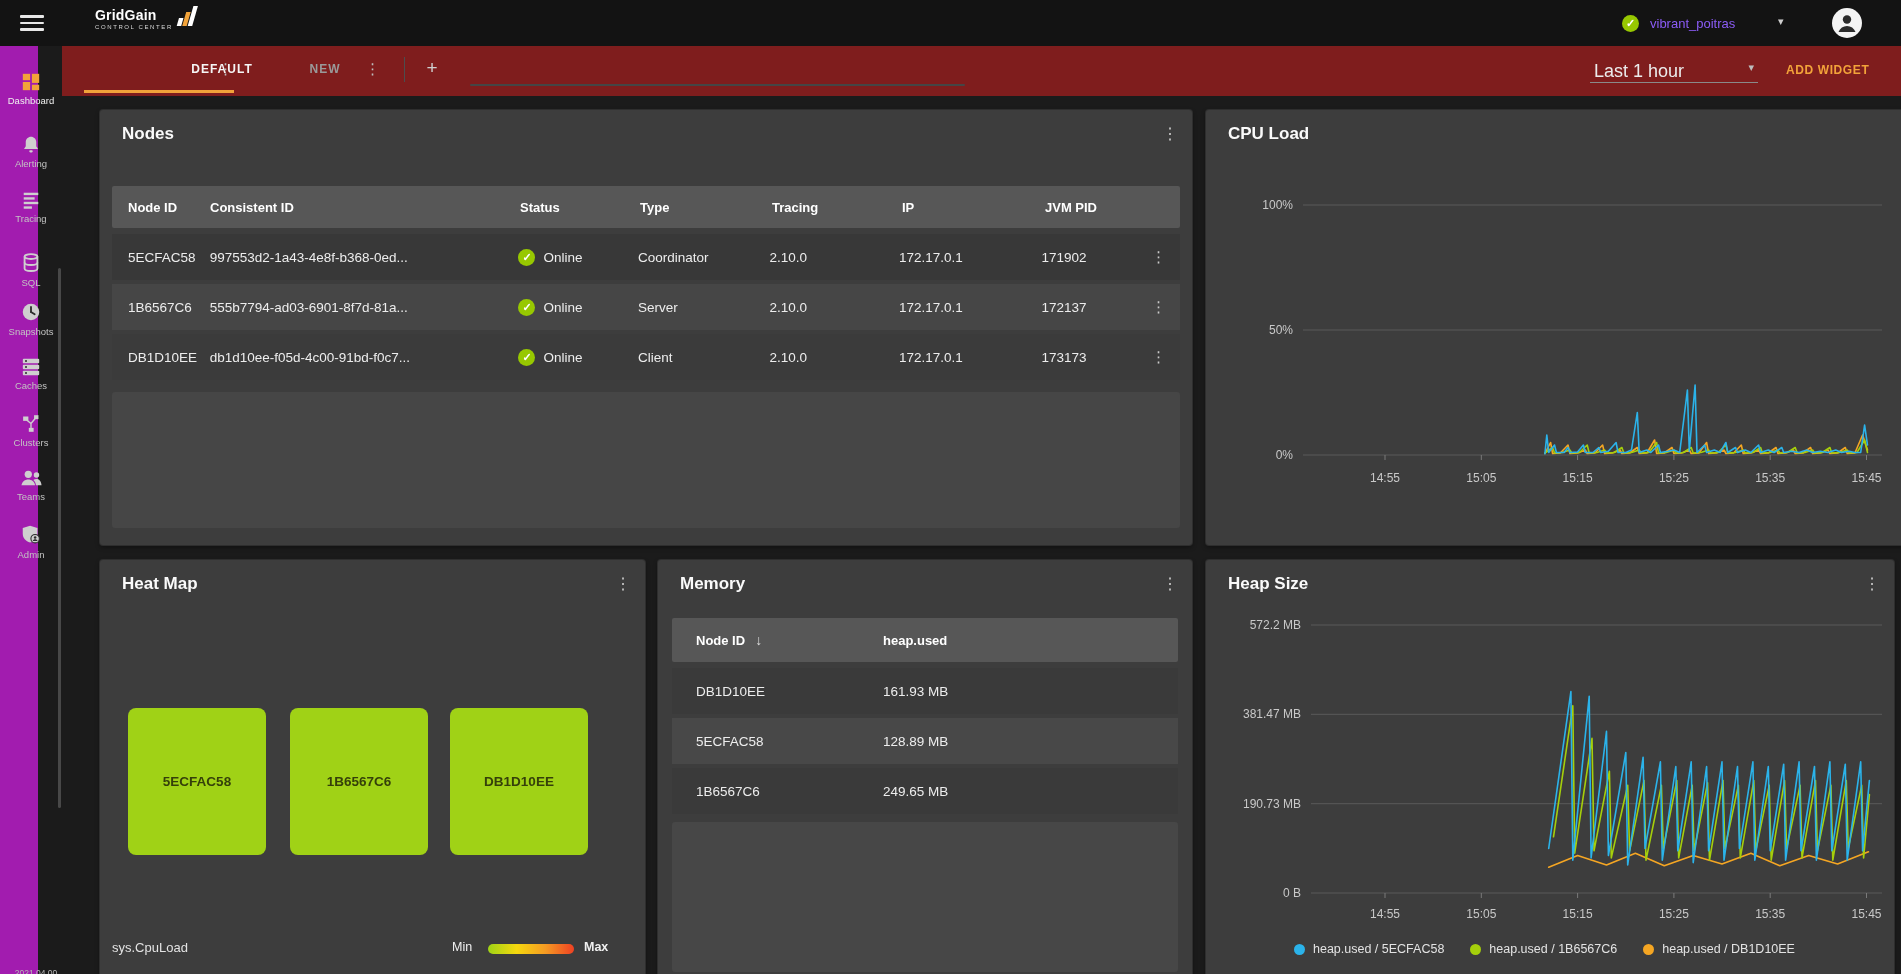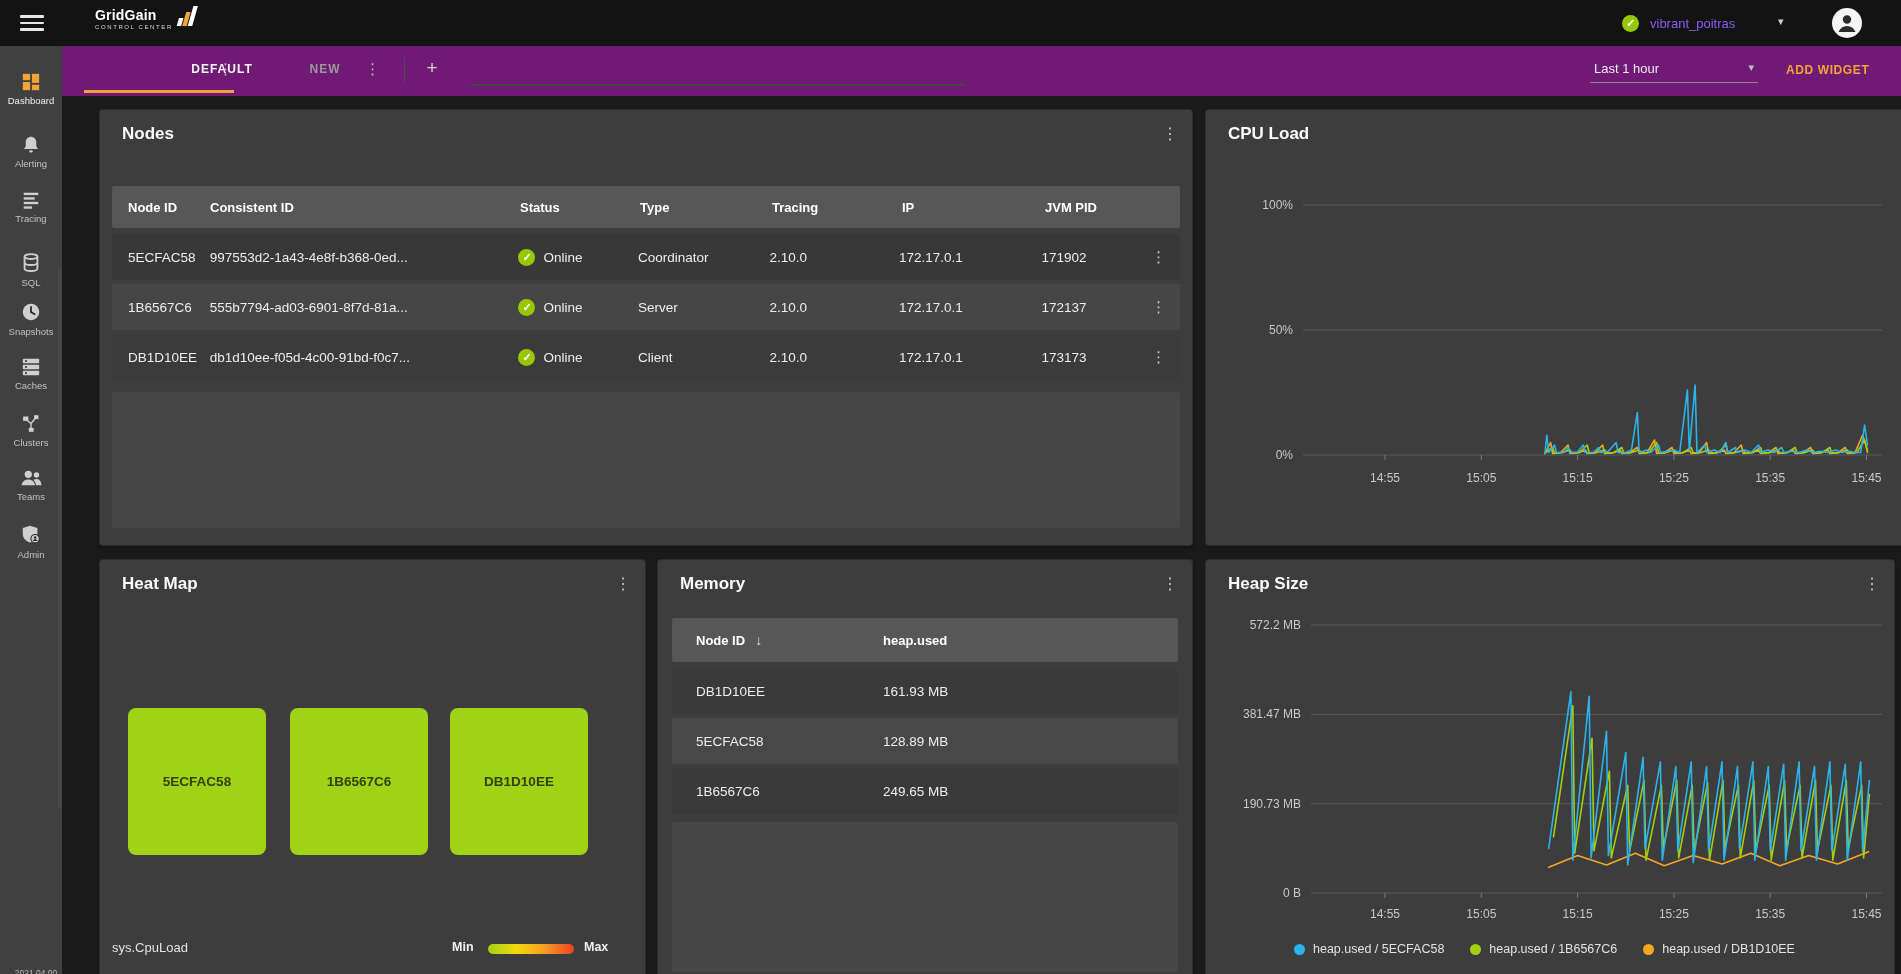--- a/index.html
+++ b/index.html
@@ -17,45 +17,45 @@
   #user-status{position:absolute;left:1622px;top:15px;width:17px;height:17px;border-radius:50%;
     background:#97c801;color:#fff;font-size:11px;line-height:17px;text-align:center;font-weight:bold;}
   #user-status::before{content:"\2713";}
   #username{position:absolute;left:1650px;top:16px;font-size:13px;color:#8b5cf6;cursor:pointer;}
   #user-caret{position:absolute;left:1778px;top:15px;color:#cfcfcf;font-size:11px;cursor:pointer;}
   #user-caret::before{content:"\25BE";}
   #avatar{position:absolute;left:1832px;top:8px;width:30px;height:30px;border-radius:50%;background:#f4f4f4;cursor:pointer;}
   #avatar svg{position:absolute;left:3px;top:3px;}
 
   
-  #tabbar{position:absolute;left:62px;top:46px;width:1839px;height:50px;background:#701a75;}
+  #tabbar{position:absolute;left:62px;top:46px;width:1839px;height:50px;background:#7f1d1d;}
   .tab{position:absolute;top:0;height:46px;line-height:46px;font-size:12px;font-weight:bold;
        letter-spacing:1px;cursor:pointer;}
   #tab-default{left:105px;width:110px;text-align:center;color:#f5f5f5;}
   #tab-new{left:218px;width:90px;text-align:center;color:#9a9a9a;}
   #tab-underline{position:absolute;left:22px;top:44px;width:150px;height:3px;background:#f2a33a;}
   .tab-kebab{position:absolute;top:0;height:46px;line-height:46px;color:#bdbdbd;font-size:15px;cursor:pointer;}
   .kebab::before{content:"\22EE";}
   #tab-kebab-1{left:156px;}
   #tab-kebab-2{left:303px;}
   #tab-divider{position:absolute;left:342px;top:11px;width:1px;height:25px;background:#4d4d4d;}
   #tab-add{position:absolute;left:355px;top:0;width:30px;height:46px;line-height:44px;text-align:center;
            color:#cfcfcf;font-size:19px;cursor:pointer;}
   #tab-add::before{content:"+";}
   #tab-dragline{position:absolute;left:408px;top:38px;width:495px;height:2px;background:#454545;border-radius:1px;}
   #time-range{position:absolute;left:1528px;top:12px;width:168px;height:24px;cursor:pointer;
               border-bottom:1px solid #8a8a8a;}
-  #time-range-label{position:absolute;left:4px;top:3px;font-size:13px;color:#ececec;}
+  #time-range-label{position:absolute;left:4px;top:3px;font-size:18px;color:#ececec;}
   #time-range-caret{position:absolute;right:4px;top:3px;color:#bdbdbd;font-size:11px;}
   #time-range-caret::before{content:"\25BE";}
   #add-widget{position:absolute;left:1724px;top:12px;height:24px;line-height:24px;font-size:12px;
               font-weight:bold;letter-spacing:.6px;color:#f2a33a;cursor:pointer;}
 
   
-  #sidebar{position:absolute;left:0;top:46px;width:62px;height:928px;background:#404040;}
+  #sidebar{position:absolute;left:0;top:46px;width:38px;height:928px;background:#a21caf;}
   .side-item{position:absolute;left:0;width:62px;text-align:center;cursor:pointer;}
   .side-item svg{display:block;margin:0 auto;}
   .side-label{display:block;font-size:9.5px;color:#c3c3c3;margin-top:3px;}
   .side-item.active .side-label{color:#f0f0f0;}
   #scroll-thumb{position:absolute;left:58px;top:222px;width:3px;height:540px;background:#484848;border-radius:2px;}
   #side-version{position:absolute;left:0;top:922px;width:72px;text-align:center;font-size:8.5px;color:#b5b5b5;}
 
   
   .panel{position:absolute;background:#3d3d3d;border-radius:3px;
          box-shadow:0 0 0 1px #2e2e2e,0 2px 5px rgba(0,0,0,.45);}
@@ -98,21 +98,21 @@
   .sort-icon{font-weight:normal;color:#dcdcdc;font-size:14px;cursor:pointer;}
   .sort-icon::before{content:"\2193";}
   #memory-drop{position:absolute;left:14px;top:262px;width:506px;height:150px;background:#474747;border-radius:3px;}
 
   
   .heat-cell{position:absolute;top:148px;width:138px;height:147px;background:#a0d216;border-radius:8px;
              display:flex;align-items:center;justify-content:center;font-size:13.5px;font-weight:bold;
              color:#35400a;cursor:pointer;}
   #heat-0{left:28px;}#heat-1{left:190px;}#heat-2{left:350px;}
   #heat-metric{position:absolute;left:12px;top:380px;font-size:13px;color:#e3e3e3;}
-  #heat-min{position:absolute;left:352px;top:380px;font-size:12.5px;font-weight:bold;color:#f0f0f0;}
+  #heat-min{position:absolute;left:352px;top:380px;font-size:12.5px;font-weight:normal;color:#f0f0f0;}
   #heat-gradient{position:absolute;left:388px;top:384px;width:86px;height:10px;border-radius:5px;
                  background:linear-gradient(90deg,#9fd316,#f5d80e,#f59b23,#ef4123);}
   #heat-max{position:absolute;left:484px;top:380px;font-size:12.5px;font-weight:bold;color:#f0f0f0;}
 
   
   .chart-svg{position:absolute;left:0;top:0;}
   .axis-label{fill:#c9c9c9;font-size:12px;font-family:"Liberation Sans",sans-serif;}
   .legend{position:absolute;left:88px;display:flex;gap:26px;align-items:center;font-size:12.5px;color:#e3e3e3;}
   #legend-cpu{top:392px;}
   #legend-heap{top:382px;}

